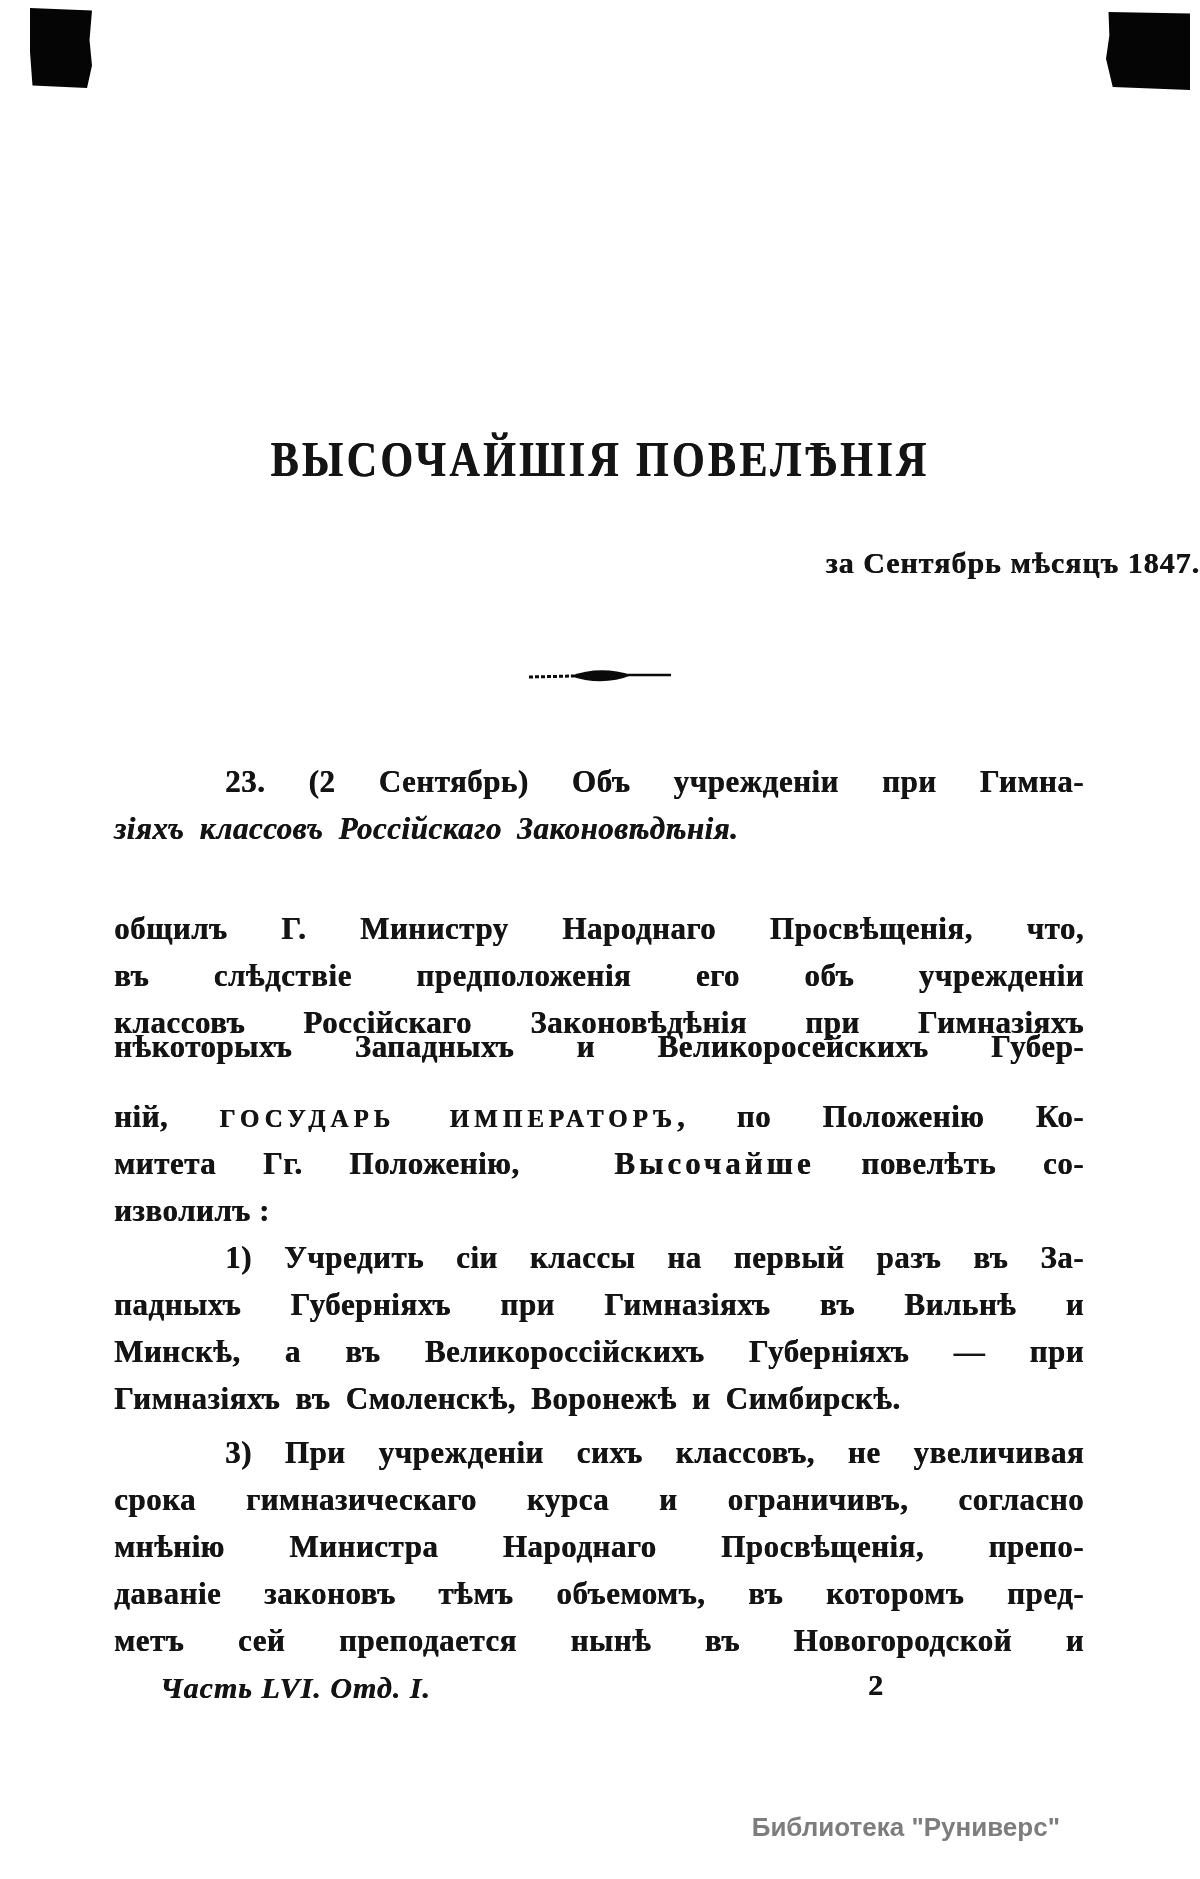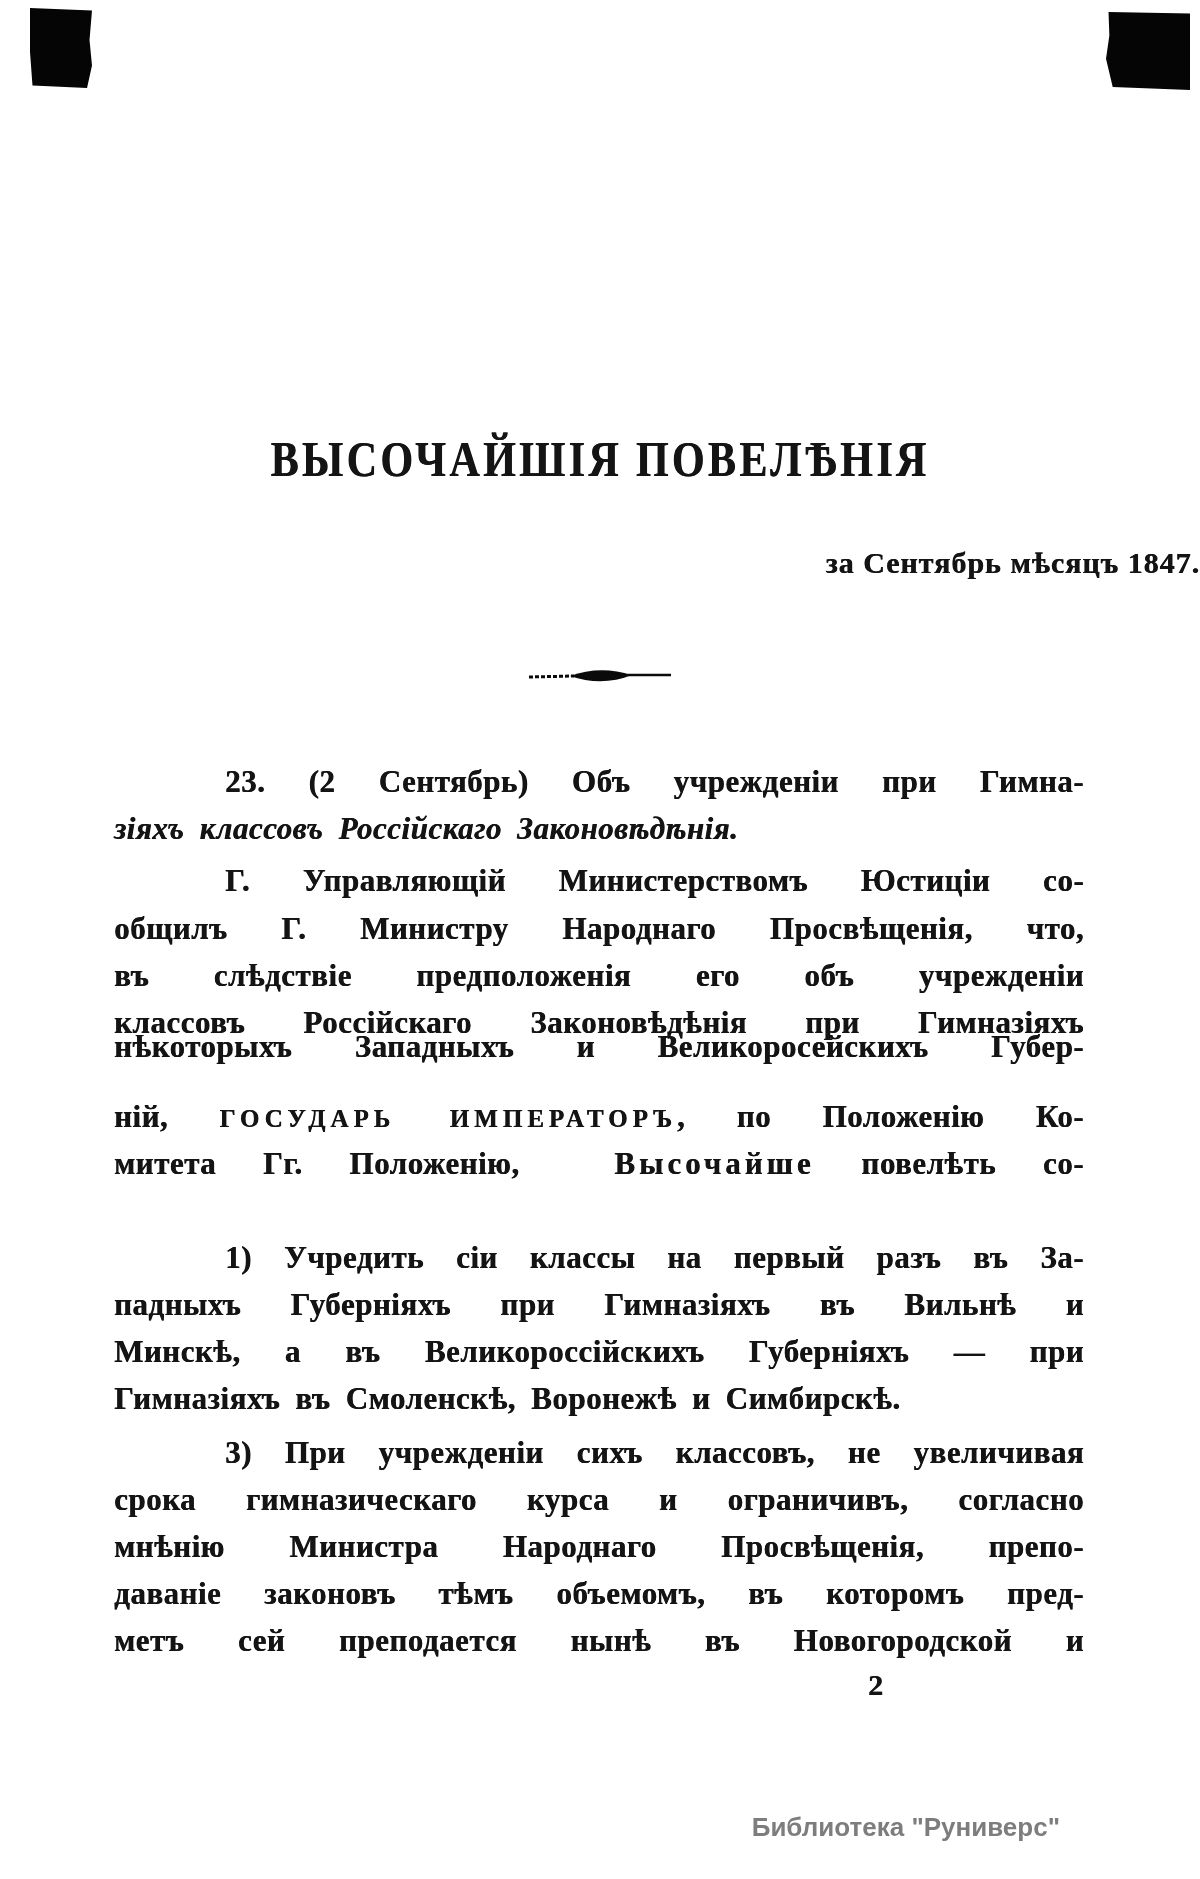--- a/index.html
+++ b/index.html
@@ -82,35 +82,36 @@
 
   <svg class="divider" viewBox="0 0 144 16" xmlns="http://www.w3.org/2000/svg">
     <line x1="1" y1="9" x2="46" y2="8" stroke="#0a0a0a" stroke-width="3" stroke-dasharray="4 2"></line>
     <path d="M42 8 Q72 -3 104 7 Q74 19 42 8 Z" fill="#0a0a0a"></path>
     <line x1="100" y1="7" x2="143" y2="7" stroke="#0a0a0a" stroke-width="2.5"></line>
   </svg>
 
   <div class="tline indent" style="top:761px"><span>23. (2 Сентябрь) </span><span class="ital">Объ учрежденіи при Гимна-</span></div>
   <div class="tline natural ital wide-words" style="top:808px">зіяхъ классовъ Россійскаго Законовѣдѣнія.</div>
 
-  <div class="tline indent" style="top:860px">Г. Управляющій Министерствомъ Юстиціи со-</div>
   <div class="tline" style="top:908px">общилъ Г. Министру Народнаго Просвѣщенія, что,</div>
   <div class="tline" style="top:955px">въ слѣдствіе предположенія его объ учрежденіи</div>
   <div class="tline" style="top:1002px">классовъ Россійскаго Законовѣдѣнія при Гимназіяхъ</div>
   <div class="tline" style="top:1026px">нѣкоторыхъ Западныхъ и Великоросейскихъ Губер-</div>
   <div class="tline" style="top:1096px"><span>ній, </span><span class="caps-spaced">ГОСУДАРЬ ИМПЕРАТОРЪ</span><span>, по Положенію Ко-</span></div>
   <div class="tline" style="top:1143px"><span>митета Гг. Положенію, </span><span class="word-spaced">Высочайше</span><span> повелѣть со-</span></div>
+  <div class="tline natural" style="top:1190px">изволилъ :</div>
 
   <div class="tline indent" style="top:1237px">1) Учредить сіи классы на первый разъ въ За-</div>
   <div class="tline" style="top:1284px">падныхъ Губерніяхъ при Гимназіяхъ въ Вильнѣ и</div>
   <div class="tline" style="top:1331px">Минскѣ, а въ Великороссійскихъ Губерніяхъ — при</div>
   <div class="tline natural wide-words" style="top:1378px">Гимназіяхъ въ Смоленскѣ, Воронежѣ и Симбирскѣ.</div>
 
   <div class="tline indent" style="top:1432px">3) При учрежденіи сихъ классовъ, не увеличивая</div>
   <div class="tline" style="top:1479px">срока гимназическаго курса и ограничивъ, согласно</div>
   <div class="tline" style="top:1526px">мнѣнію Министра Народнаго Просвѣщенія, препо-</div>
   <div class="tline" style="top:1573px">даваніе законовъ тѣмъ объемомъ, въ которомъ пред-</div>
   <div class="tline" style="top:1620px">метъ сей преподается нынѣ въ Новогородской и</div>
 
+  <div class="footer-line">Часть LVI. Отд. I.</div>
   <div class="page-number">2</div>
 
   <div class="watermark" style="color: rgb(125, 125, 125);">Библиотека "Руниверс"</div>
 </div>
 
 </body></html>

